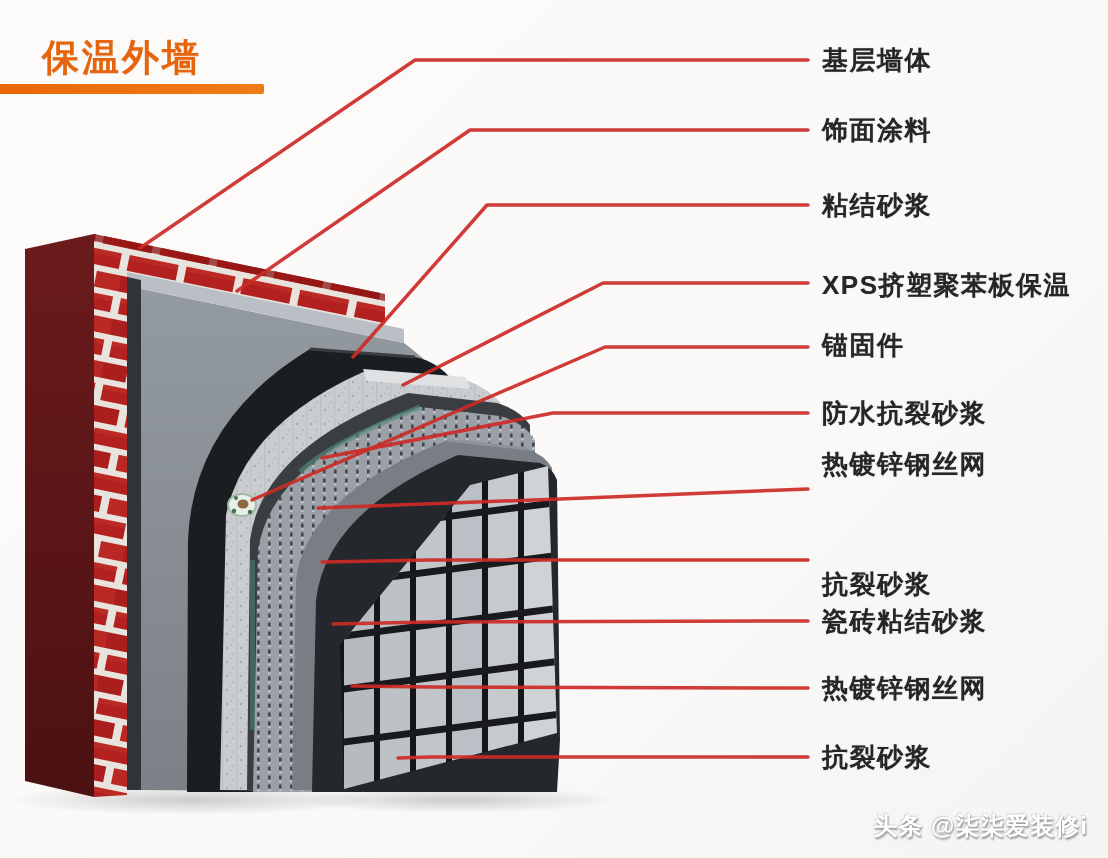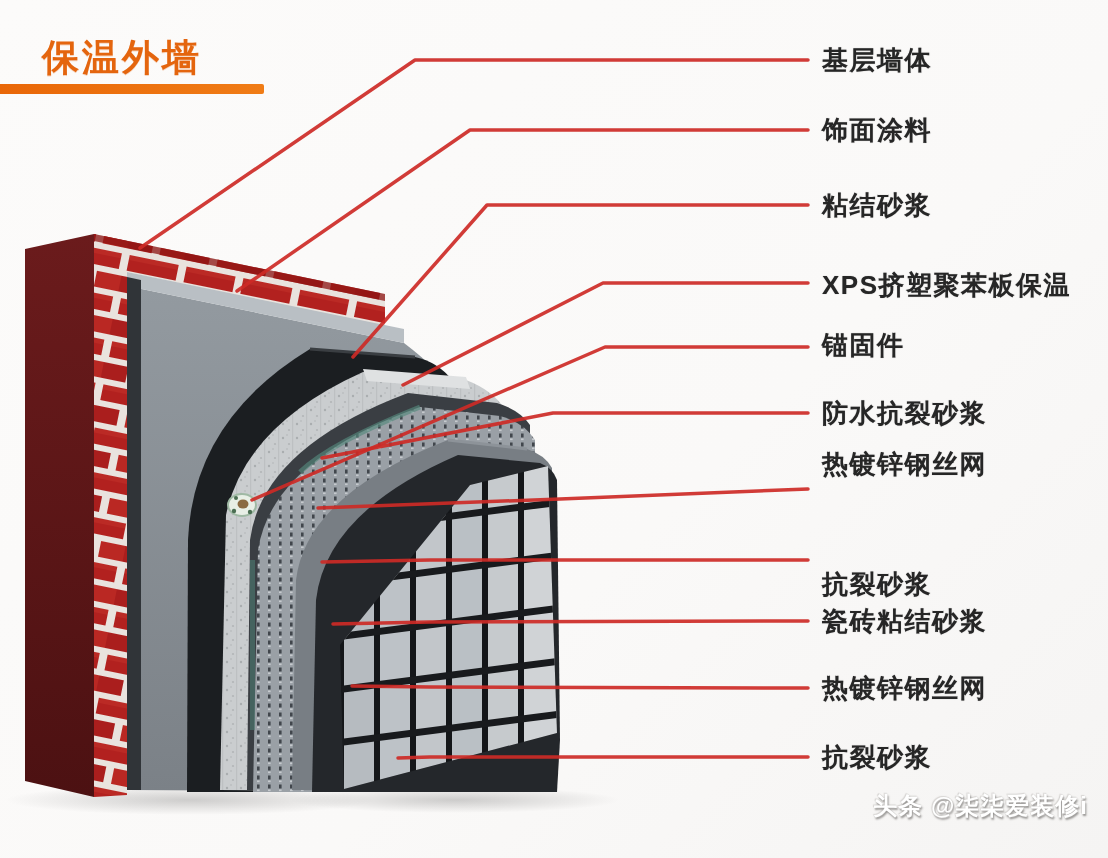--- a/index.html
+++ b/index.html
@@ -21,21 +21,21 @@
     border-radius:0 2px 2px 0;
   }
   .art{position:absolute;left:0;top:0;}
   .layer-label{
     position:absolute;left:822px;
     font-size:26px;font-weight:bold;color:#262626;
     letter-spacing:1.5px;line-height:34px;white-space:nowrap;
     text-shadow:0 0 1px rgba(0,0,0,.35);
   }
   .watermark{
-    position:absolute;right:20px;bottom:36px;
+    position:absolute;right:20px;bottom:16px;
     font-size:24px;font-weight:bold;letter-spacing:1px;
     color:#ffffff;
     text-shadow:1px 2px 2px #969492, -1px -1px 1px #d8d6d4, 0 0 1px #b5b3b1;
     white-space:nowrap;
   }
 </style>
 </head>
 <body>
 
 <div class="stage">

